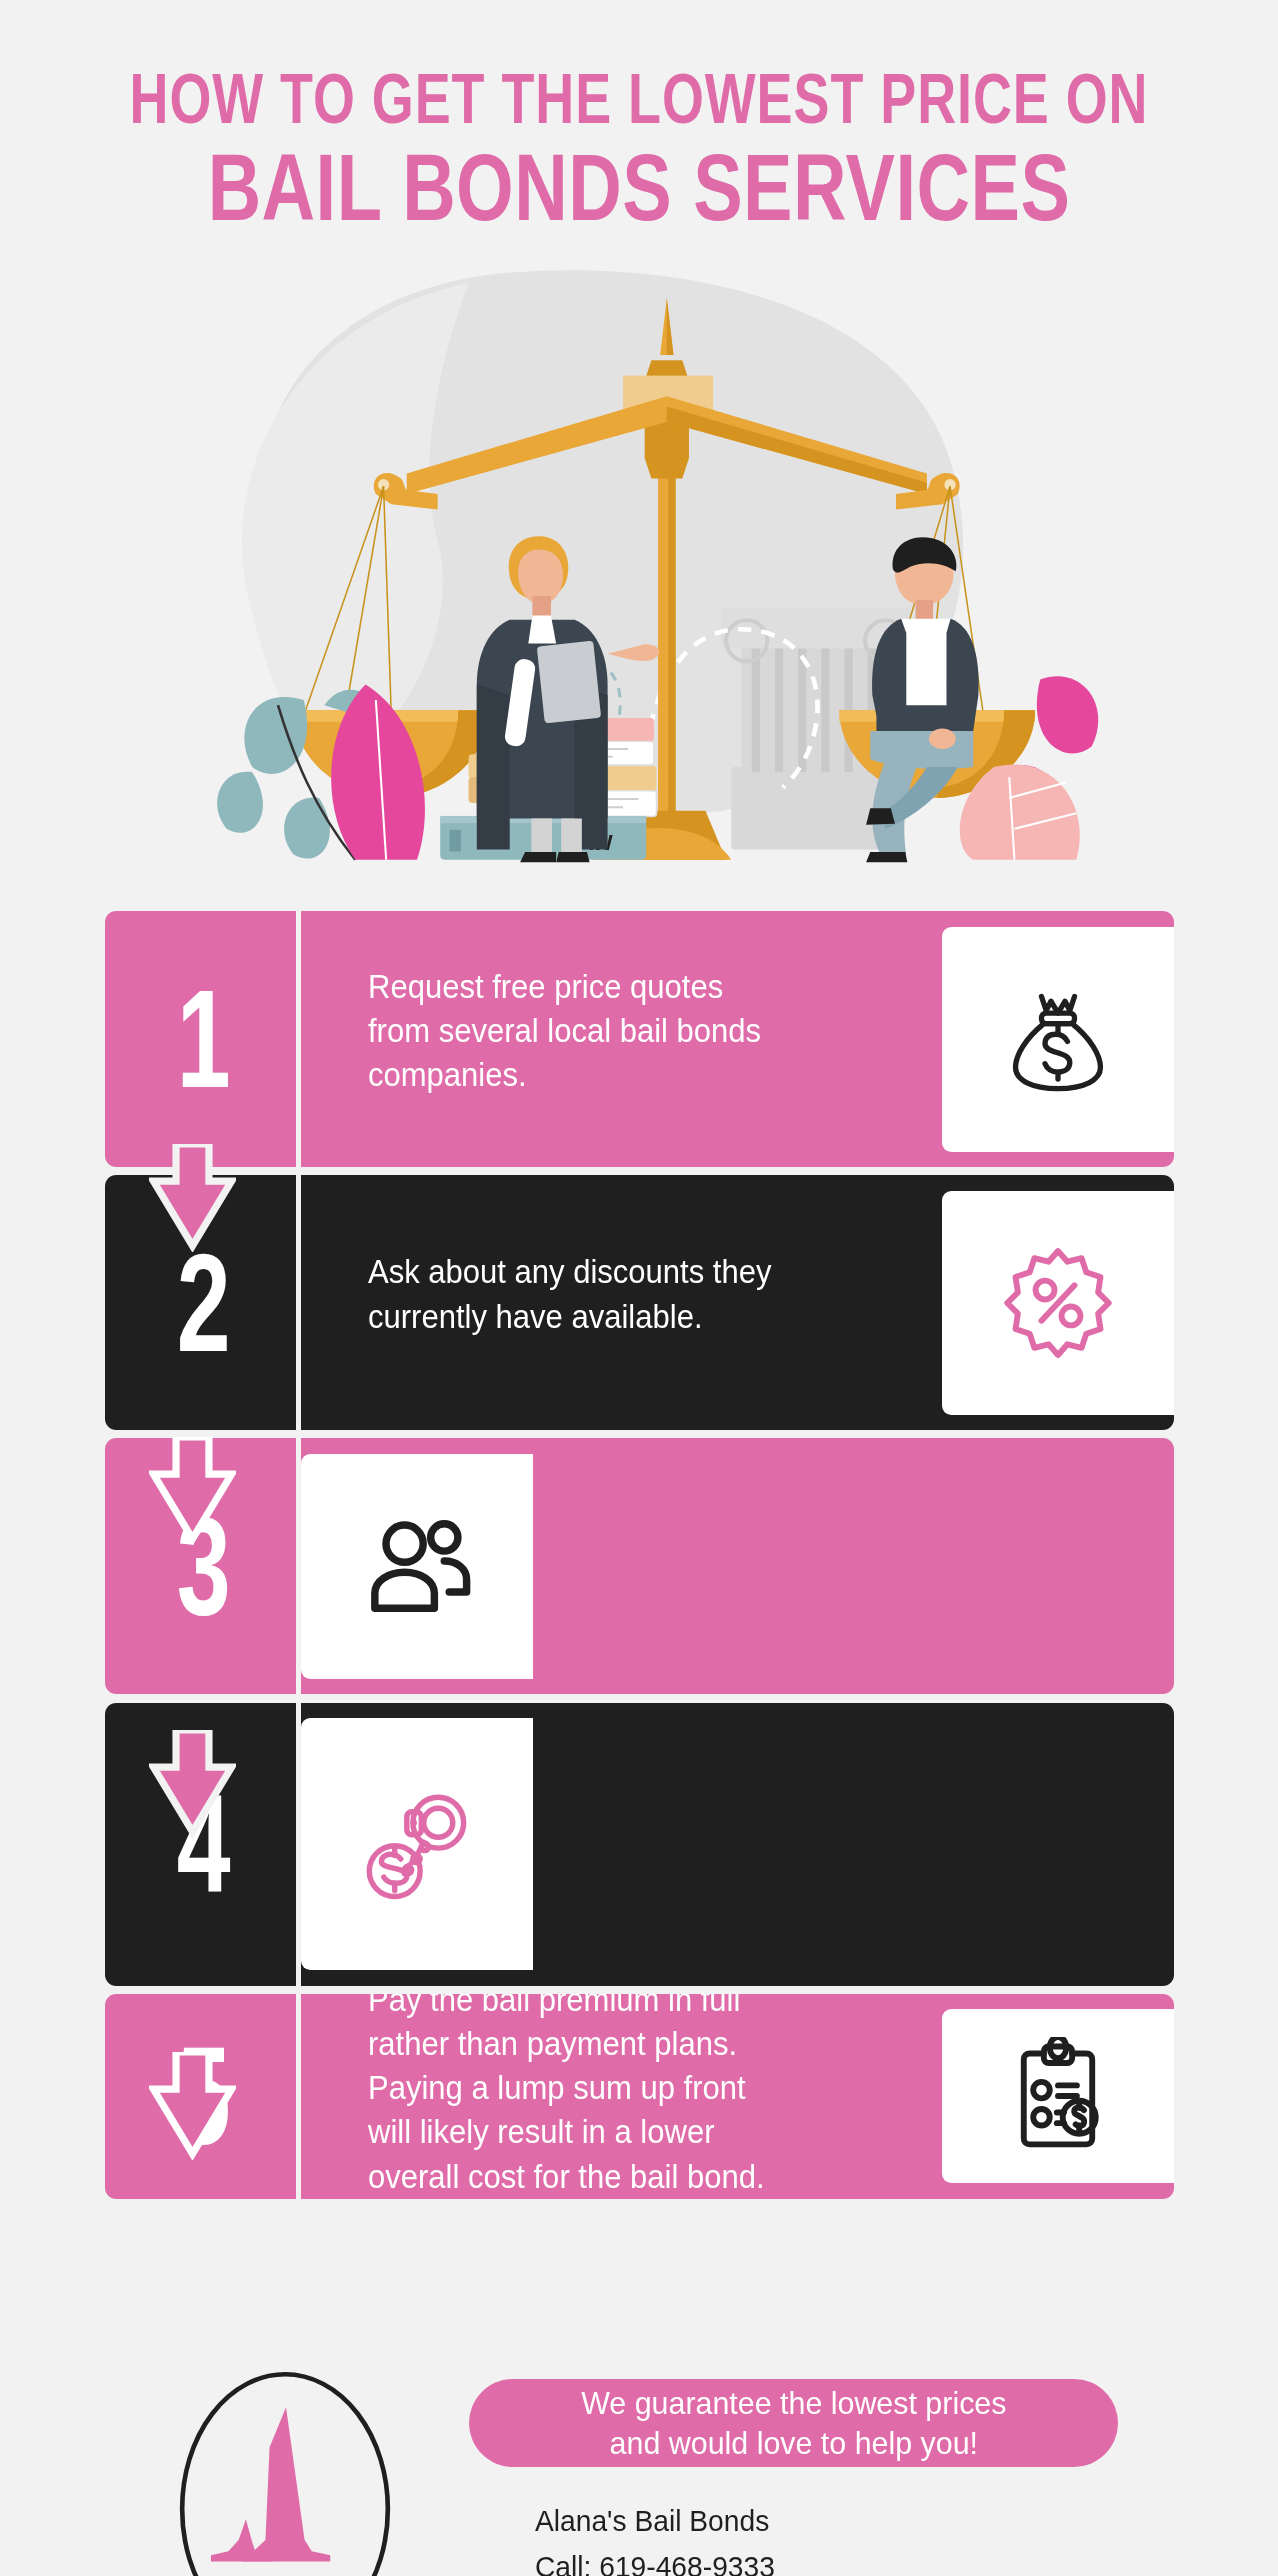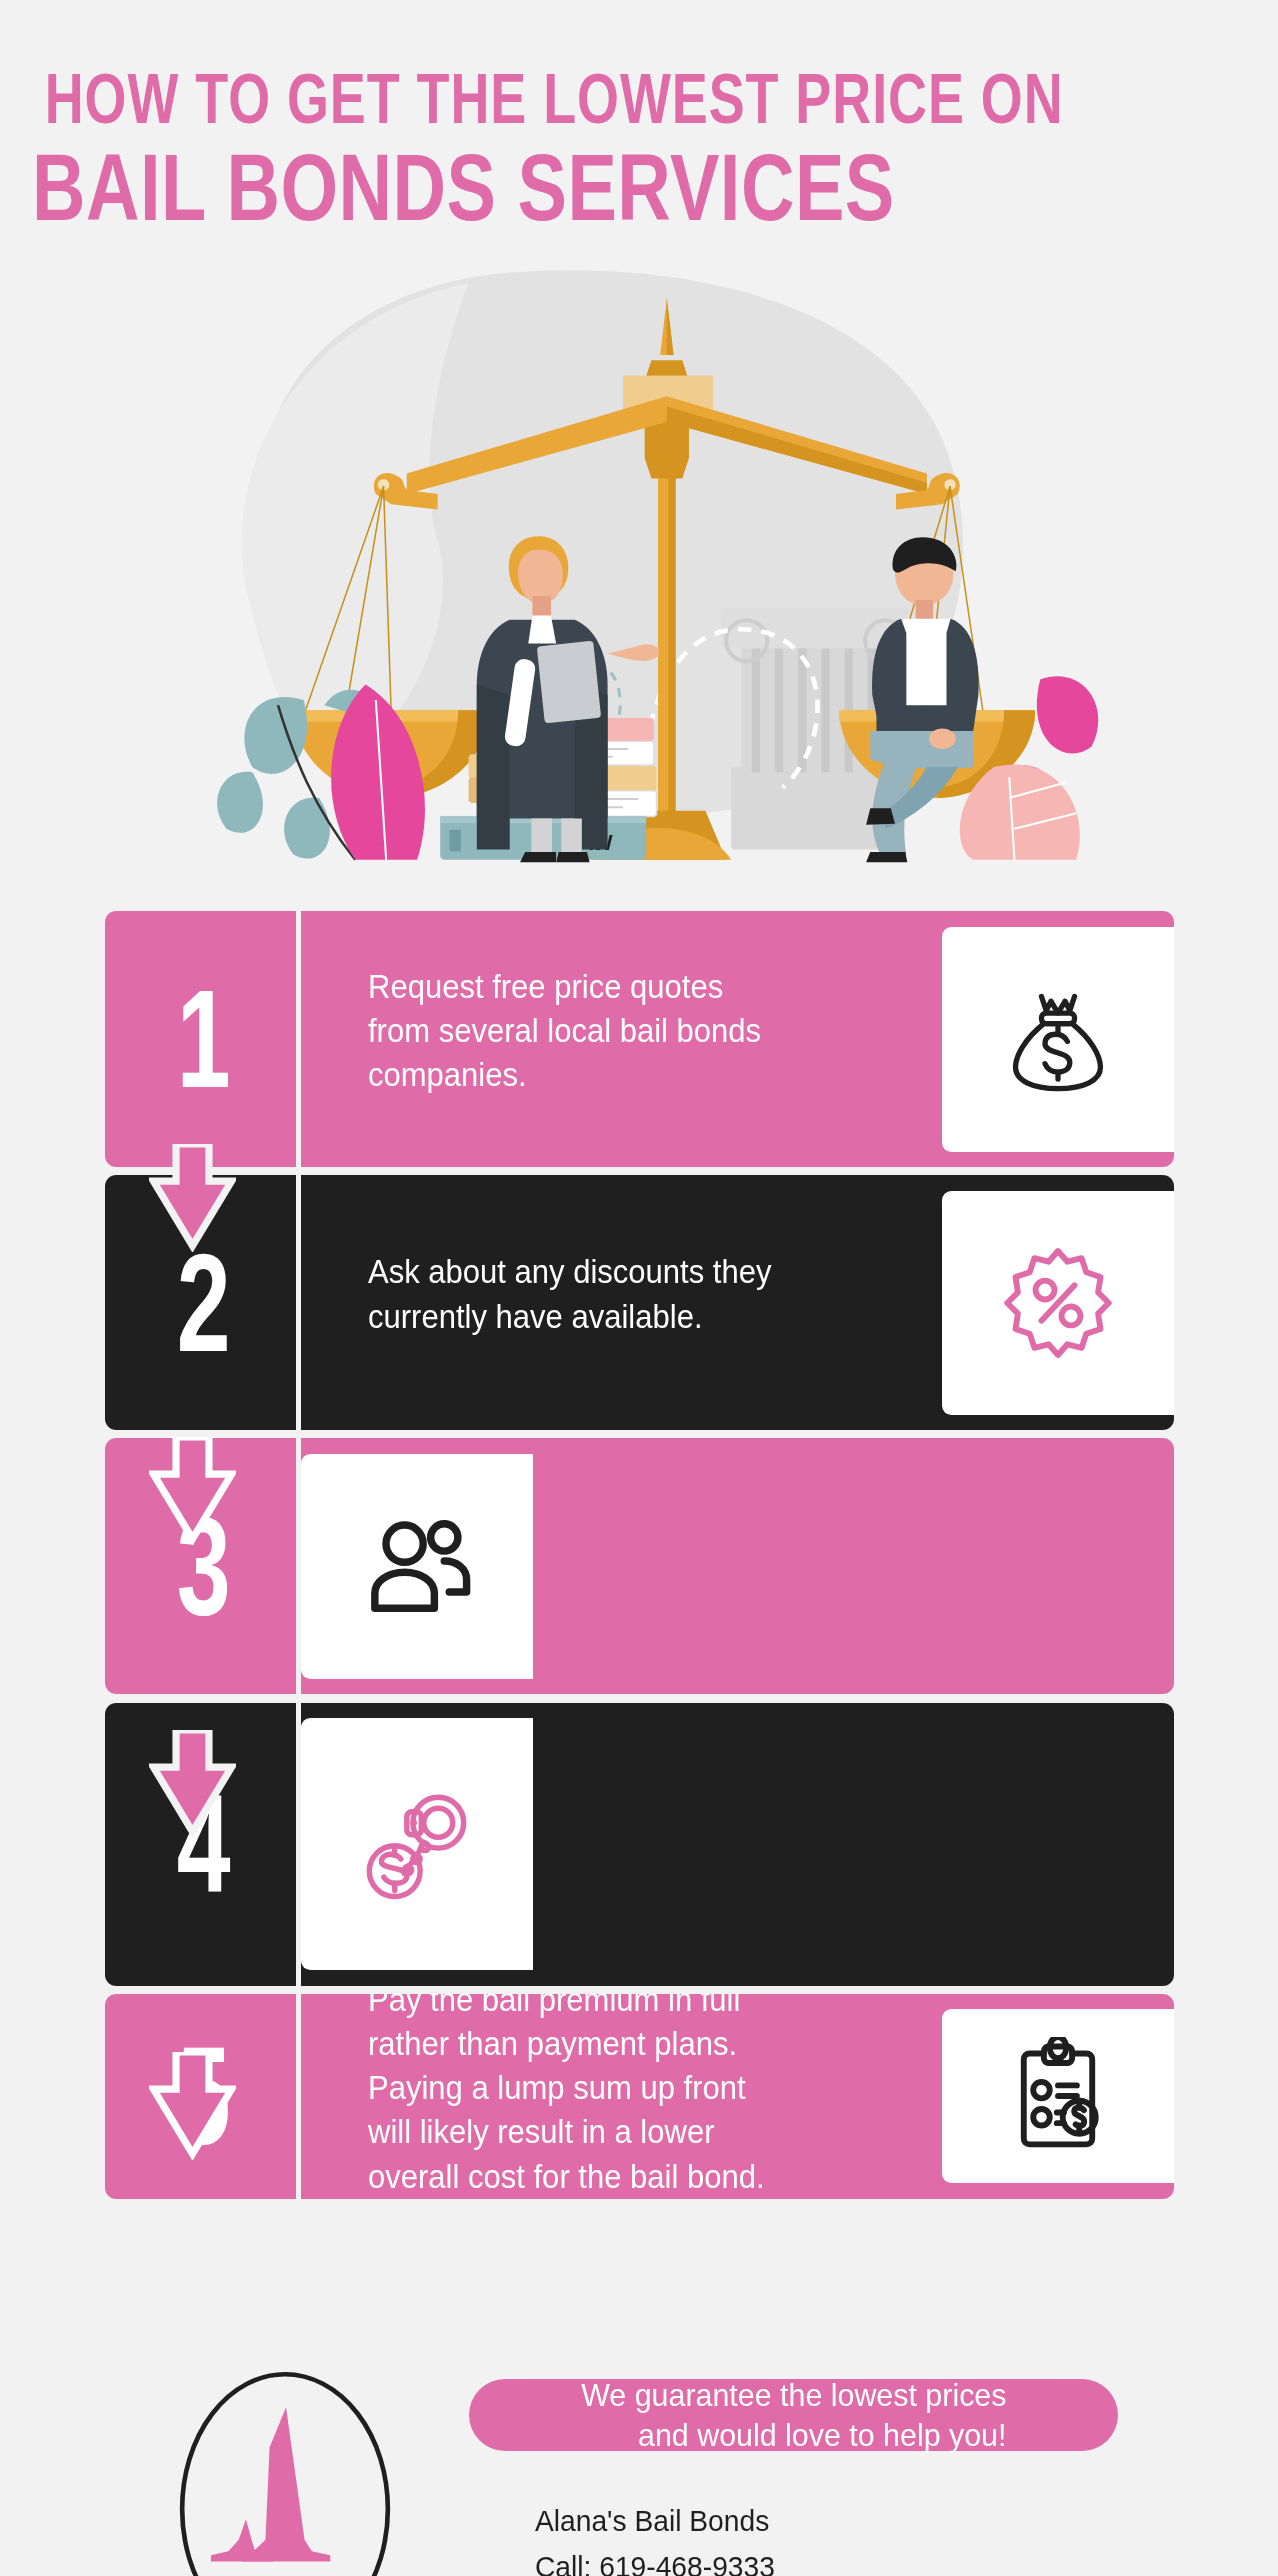--- a/index.html
+++ b/index.html
@@ -18,21 +18,21 @@
     background: #f2f2f2;
     overflow: hidden;
   }
 
   
   .title-block {
     position: absolute;
     top: 62px;
     left: 0;
     width: 1278px;
-    text-align: left;
+    text-align: center;
   }
   .title-line1 {
     color: #df6ca9;
     font-family: "Liberation Sans Narrow", "Liberation Sans", sans-serif;
     font-weight: 900;
     font-size: 58px;
     letter-spacing: 1px;
     line-height: 1.02;
     transform: scaleX(0.93) scaleY(1.22);
     transform-origin: center top;
@@ -166,27 +166,27 @@
   .logo-wrap {
     position: absolute;
     left: 177px; top: 10.3px;
     width: 216px; height: 278px;
   }
   .logo-wrap svg { display: block; width: 100%; height: 100%; }
 
   .promo {
     position: absolute;
     left: 469px; top: 19px;
-    width: 649px; height: 72px;
+    width: 649px; height: 88px;
     background: #df6ca9;
     border-radius: 44px;
     display: flex;
     align-items: center;
     justify-content: center;
-    text-align: right;
+    text-align: center;
   }
   .promo-text {
     color: #ffffff;
     font-family: "Liberation Sans Narrow", "Liberation Sans", sans-serif;
     font-size: 32px;
     line-height: 1.26;
     transform: scaleX(0.95);
     white-space: pre-line;
   }
 

